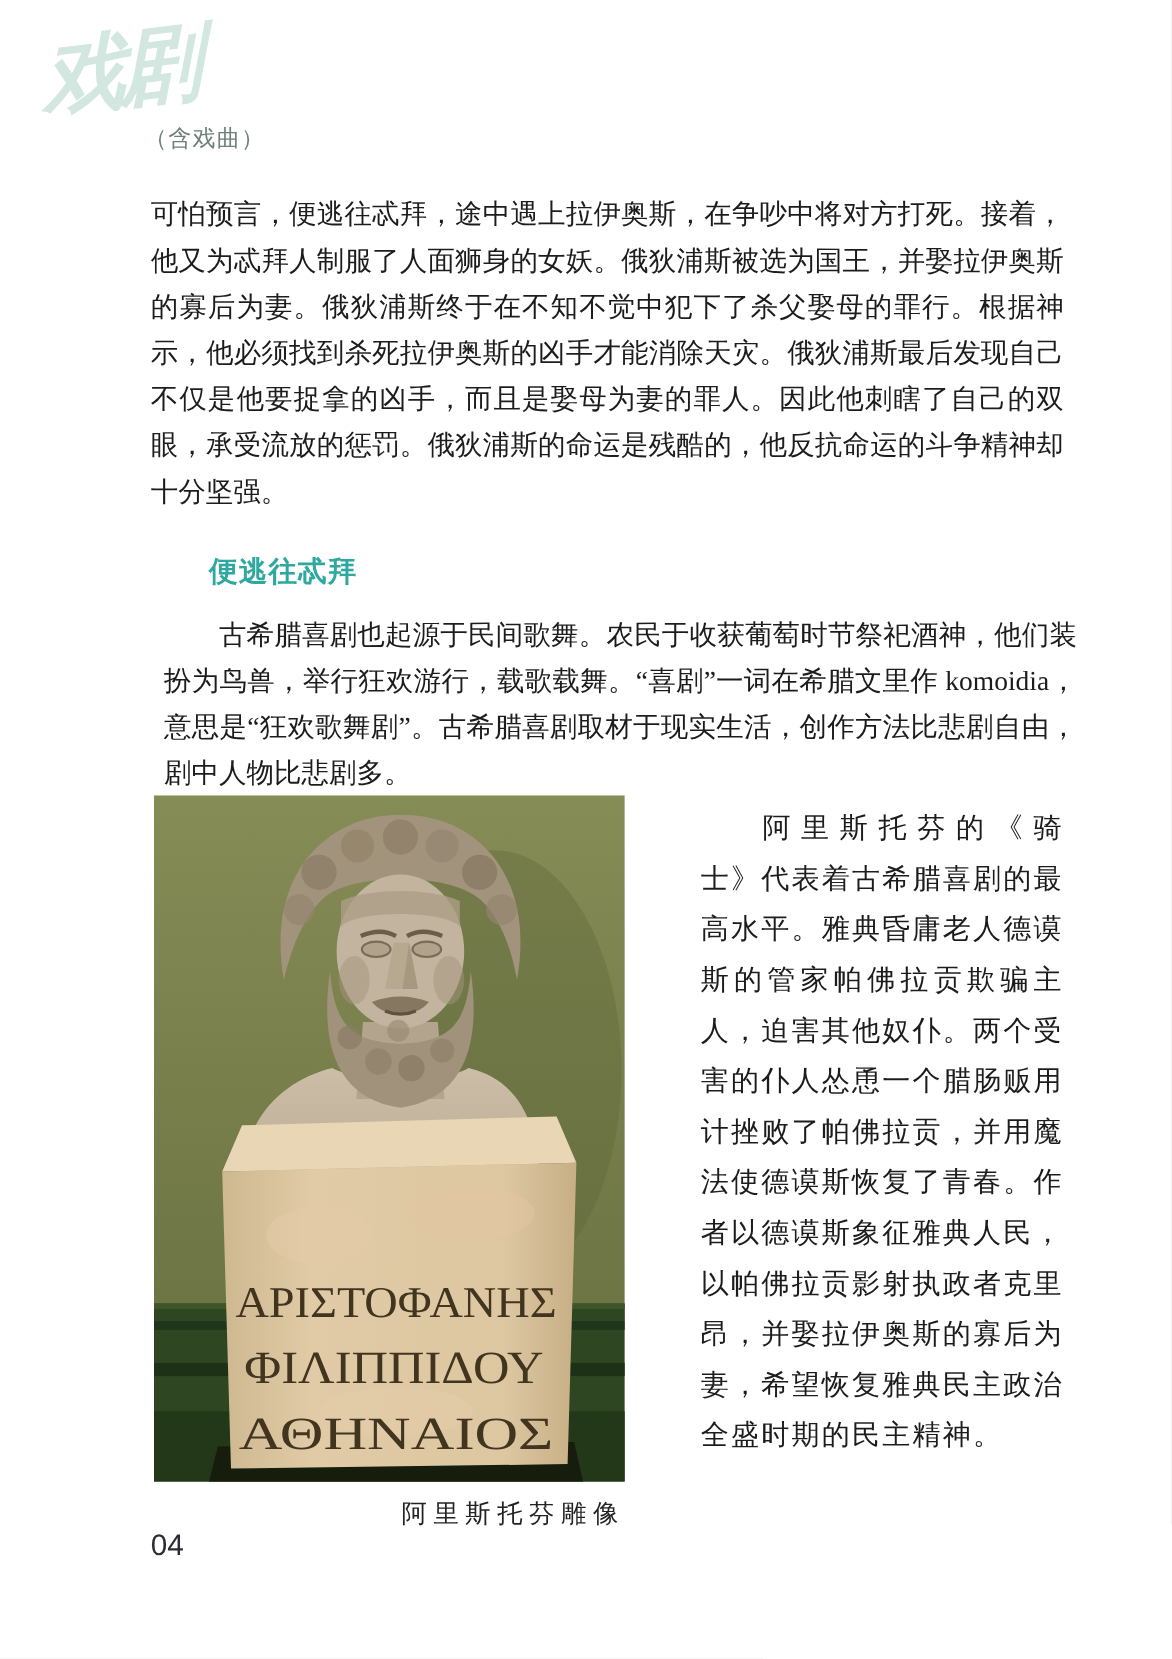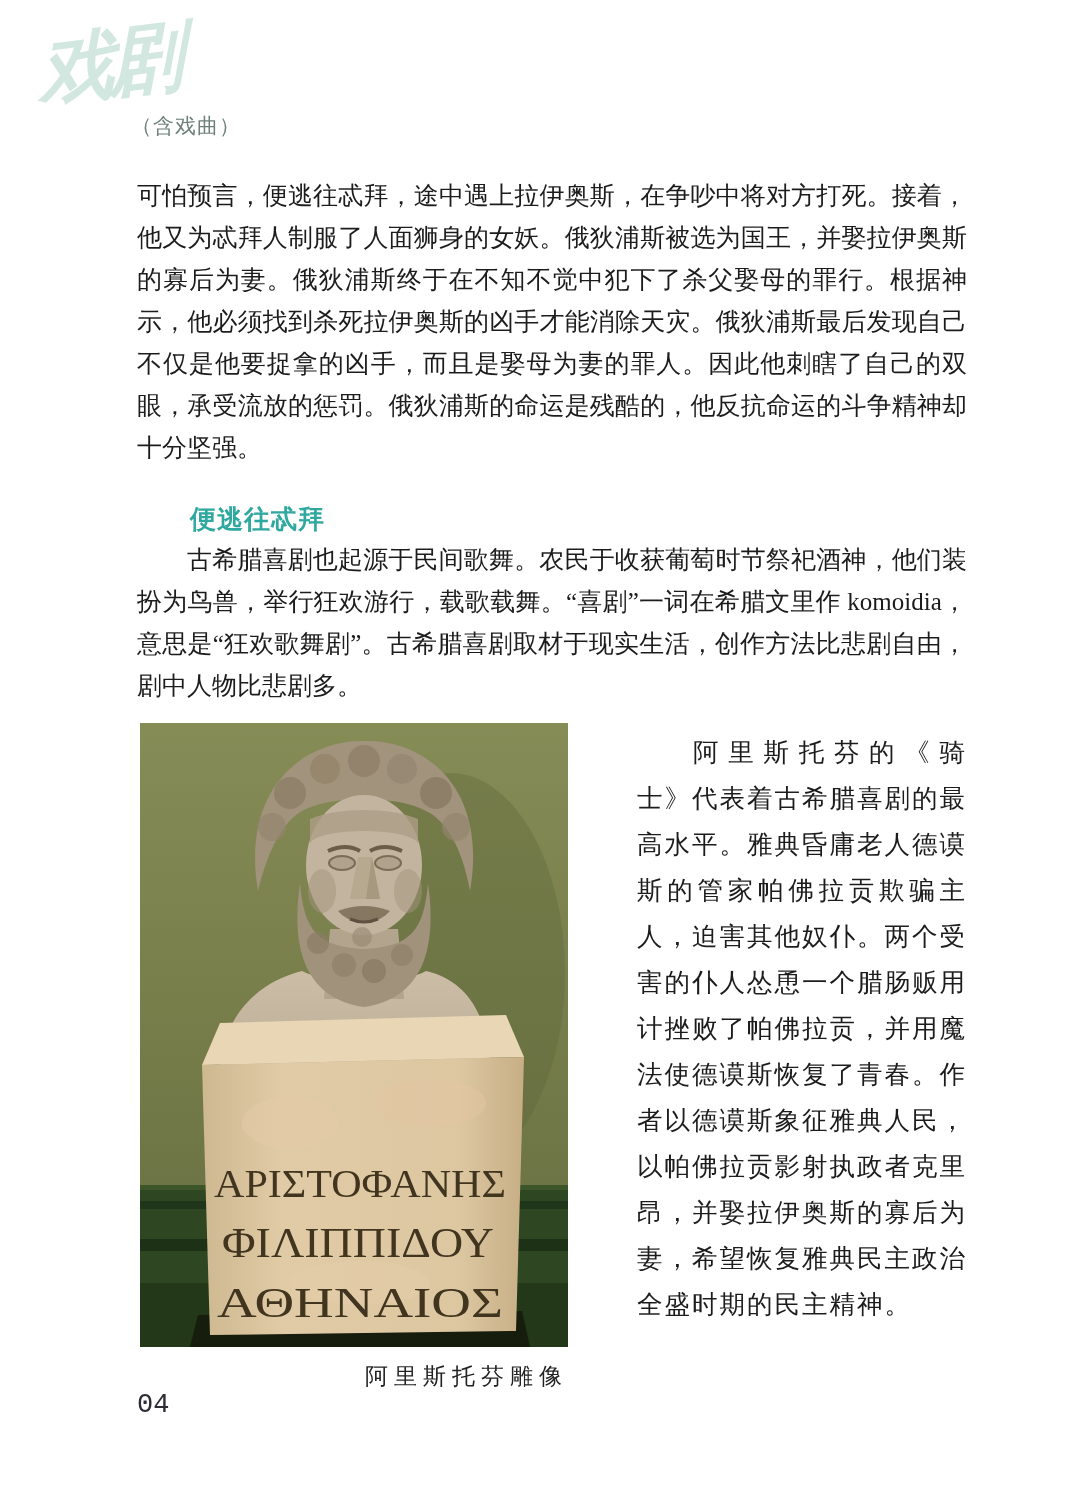--- a/index.html
+++ b/index.html
@@ -24,38 +24,38 @@
     position:absolute;left:137px;width:830px;
     font-size:25px;line-height:42px;text-align:justify;text-justify:inter-ideograph;
     color:#1c1c1c;
   }
   .para-intro{top:150px;}
   .section-heading{
     position:absolute;left:190px;top:480px;
     font-family:"Liberation Sans","DejaVu Sans",sans-serif;
     font-size:26px;font-weight:bold;color:#2fa8a0;letter-spacing:1px;
   }
-  .para-comedy{top:514px;text-indent:2em;}
+  .para-comedy{top:532px;text-indent:2em;margin-left:12px;}
   
   .figure{position:absolute;left:140px;top:723px;width:428px;}
   .figure svg{display:block;width:428px;height:624px;}
   .figure-caption{
     margin-top:14px;text-align:right;font-size:23px;letter-spacing:6px;
     color:#222;font-family:"Liberation Serif","DejaVu Serif",serif;
   }
   
   .side-para{
     position:absolute;left:637px;top:704px;width:330px;
     font-size:25.5px;line-height:46px;text-align:justify;text-justify:inter-ideograph;
     letter-spacing:2px;text-indent:2.2em;color:#1c1c1c;
   }
   
   .page-number{
     position:absolute;left:137px;top:1390px;font-size:27px;color:#2c2c36;
-    font-family:Liberation Mono, monospace;
+    font-family:Liberation Sans, sans-serif;
   }
   .inscr{
     font-family:"Liberation Serif","DejaVu Serif",serif;
     fill:#42351f;
   }
 </style>
 </head>
 <body>
 
 <div class="page">

